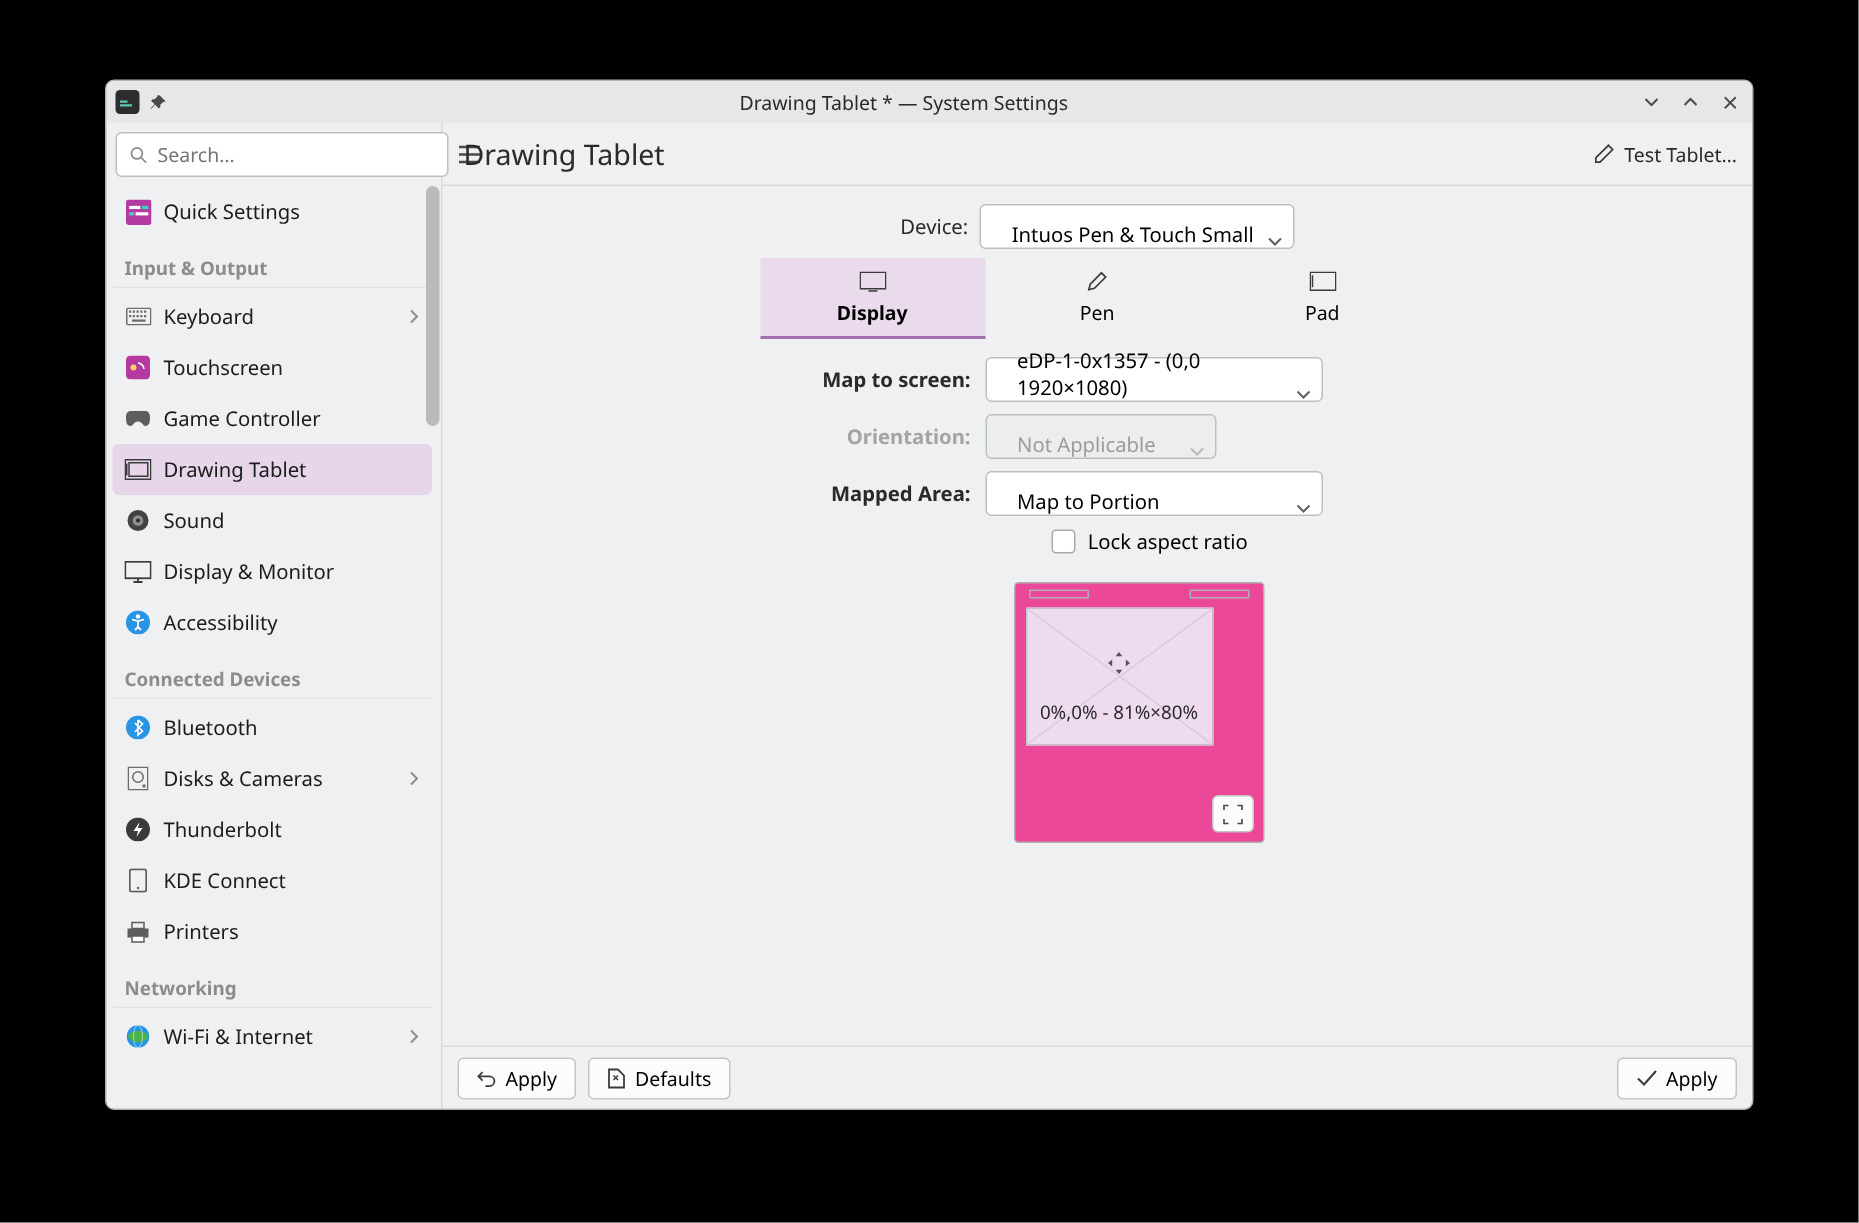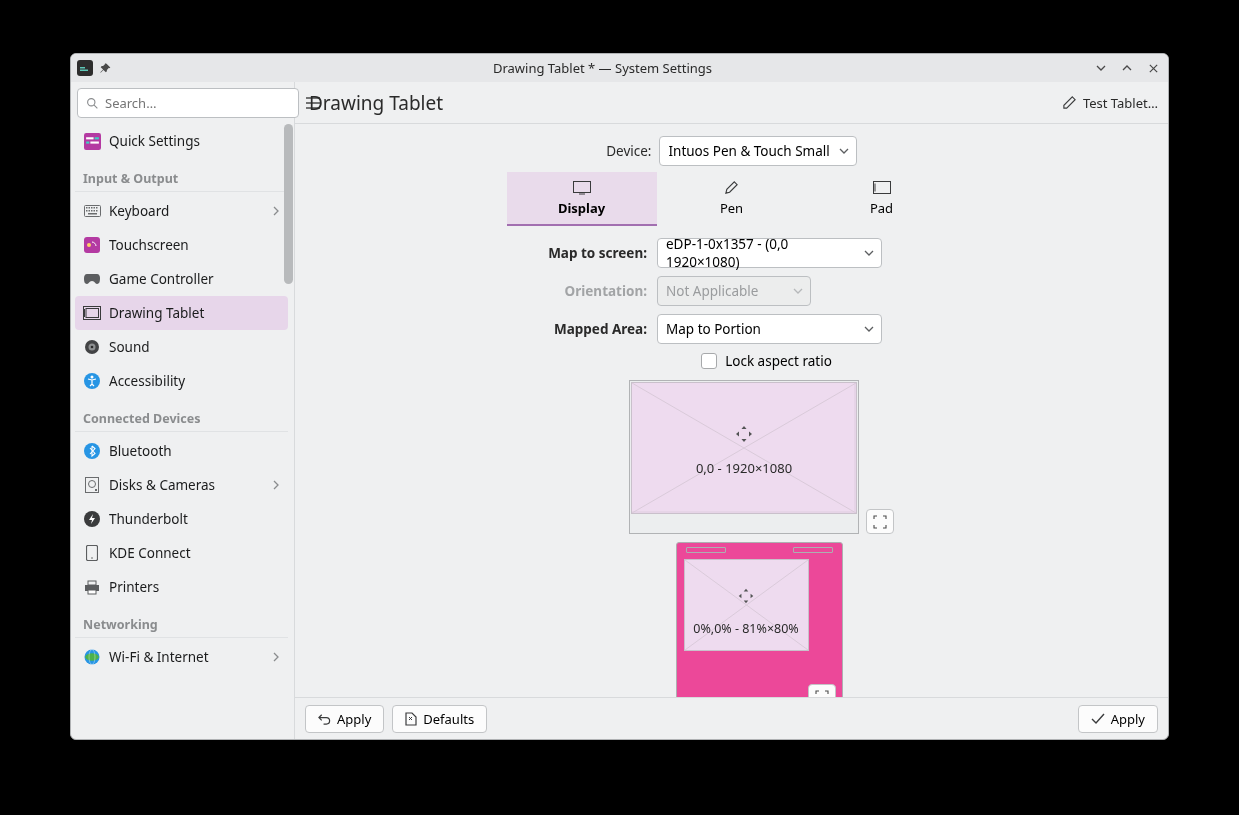--- a/index.html
+++ b/index.html
@@ -44,21 +44,21 @@
   .right-col { flex: 1; display: flex; flex-direction: column; }
   .header-row { height: 42px; display: flex; align-items: center; padding: 0 10px; border-bottom: 1px solid #d8dadc; }
   .page-title { font-size: 19px; font-weight: 400; color: #2a2a2a; margin-left:4px;}
   .header-spacer { flex: 1; }
   .link-btn { display: inline-flex; align-items: center; gap: 6px; font-size: 13px; color: #2a2a2a; }
 
   .content { flex: 1; overflow: auto; padding: 8px 12px 0; position: relative; }
   .row-center { display: flex; justify-content: center; align-items: center; gap: 8px; margin: 4px 0; }
   .form-label { font-size: 13.5px; text-align: right; color: #2a2a2a; }
   .form-label.disabled { color: #a2a4a6; }
-  .select { height: 30px; min-width: 188px; background: #fff; border: 1px solid #bcbfc2; border-radius: 4px; display: inline-flex; align-items: center; padding: 0 26px 0 8px; font-size: 13.5px; position: relative; }
+  .select { height: 30px; min-width: 188px; background: #fff; border: 1px solid #bcbfc2; border-radius: 4px; display: inline-flex; align-items: flex-end; padding: 0 26px 0 20px; font-size: 13.5px; position: relative; }
   .select.disabled { background: #eceded; color: #9a9c9e; }
   .select .chev-svg { position: absolute; right: 7px; }
 
   .tabs { display: flex; justify-content: center; margin-top: 6px; }
   .tab { width: 150px; height: 54px; display: flex; flex-direction: column; align-items: center; justify-content: center; gap: 3px; font-size: 13px; border-bottom: 2px solid transparent; }
   .tab.selected { background: #e9dbeb; border-bottom: 2px solid #a26fb0; font-weight: 700; }
   .tab .ticon { width: 18px; height: 16px; display: inline-flex; align-items: center; justify-content: center; color: #3a3b3c; }
 
   .form-grid { display: grid; grid-template-columns: 340px auto; gap: 8px 10px; align-items: center; margin-top: 12px; }
   .form-grid .form-label { justify-self: end; font-weight: bold; }
@@ -224,20 +224,30 @@
                 <svg width="16" height="16" viewBox="0 0 16 16">
                   <circle cx="8" cy="8" r="7" fill="#424345"></circle>
                   <circle cx="8" cy="8" r="3.5" fill="#8d8f91"></circle>
                   <circle cx="8" cy="8" r="1.3" fill="#2a2a2a"></circle>
                 </svg>
               </span>
             <span class="nlabel">Sound</span>
           </div>
           <div class="nav-item">
             <span class="nicon">
+                <svg width="18" height="15" viewBox="0 0 18 15">
+                  <rect x=".5" y=".5" width="17" height="11" fill="none" stroke="#3a3b3c" stroke-width="1.2"></rect>
+                  <line x1="6" y1="14" x2="12" y2="14" stroke="#3a3b3c" stroke-width="1.2"></line>
+                  <line x1="9" y1="11.5" x2="9" y2="14" stroke="#3a3b3c" stroke-width="1.2"></line>
+                </svg>
+              </span>
+            <span class="nlabel">Display &amp; Monitor</span>
+          </div>
+          <div class="nav-item">
+            <span class="nicon">
                 <svg width="16" height="16" viewBox="0 0 16 16">
                   <circle cx="8" cy="8" r="8" fill="#2795e4"></circle>
                   <circle cx="8" cy="4" r="1.5" fill="#fff"></circle>
                   <path d="M4 6l4 1 4-1M8 7v4m-2 2 2-2 2 2" stroke="#fff" stroke-width="1.2" fill="none"></path>
                 </svg>
               </span>
             <span class="nlabel">Accessibility</span>
           </div>
 
           <div class="cat-label">Connected Devices</div>
@@ -396,48 +406,20 @@
               </svg>
           </div>
         </div>
 
         <div class="check-row">
           <span class="checkbox"></span>
           <span style="font-size:13.5px">Lock aspect ratio</span>
         </div>
 
         <div class="map-stack">
-          <div style="position:relative">
-            <div class="screen-out">
-              <div class="screen-inner">
-                <svg class="diag1" viewBox="0 0 226 130" preserveAspectRatio="none">
-                    <line x1="0" y1="0" x2="226" y2="130" stroke="#d9cad9" stroke-width="1"></line>
-                    <line x1="226" y1="0" x2="0" y2="130" stroke="#d9cad9" stroke-width="1"></line>
-                  </svg>
-                <span class="move-icon">
-                  <svg width="22" height="22" viewBox="0 0 22 22">
-                      <g fill="#535455">
-                        <path d="M11 3l-2.5 3h5z"></path>
-                        <path d="M11 19l-2.5-3h5z"></path>
-                        <path d="M3 11l3-2.5v5z"></path>
-                        <path d="M19 11l-3-2.5v5z"></path>
-                      </g>
-                    </svg>
-                </span>
-                <div class="screen-label">0,0 - 1920×1080</div>
-              </div>
-            </div>
-            <span class="expand-btn screen-expand">
-              <svg width="14" height="14" viewBox="0 0 14 14">
-                  <g stroke="#4a4a4a" stroke-width="1.1" fill="none">
-                    <path d="M1 4V1h3M13 4V1h-3M1 10v3h3M13 10v3h-3"></path>
-                  </g>
-                </svg>
-            </span>
-          </div>
 
           <div class="tablet-out">
             <div class="tablet-buttons-l"></div>
               <div class="tablet-buttons-r"></div>
             <div class="tablet-inner">
               <svg class="diag1" viewBox="0 0 125 92" preserveAspectRatio="none" style="position:absolute;width:100%;height:100%">
                   <line x1="0" y1="0" x2="125" y2="92" stroke="#d9cad9"></line>
                   <line x1="125" y1="0" x2="0" y2="92" stroke="#d9cad9"></line>
                 </svg>
               <span class="move-icon">

